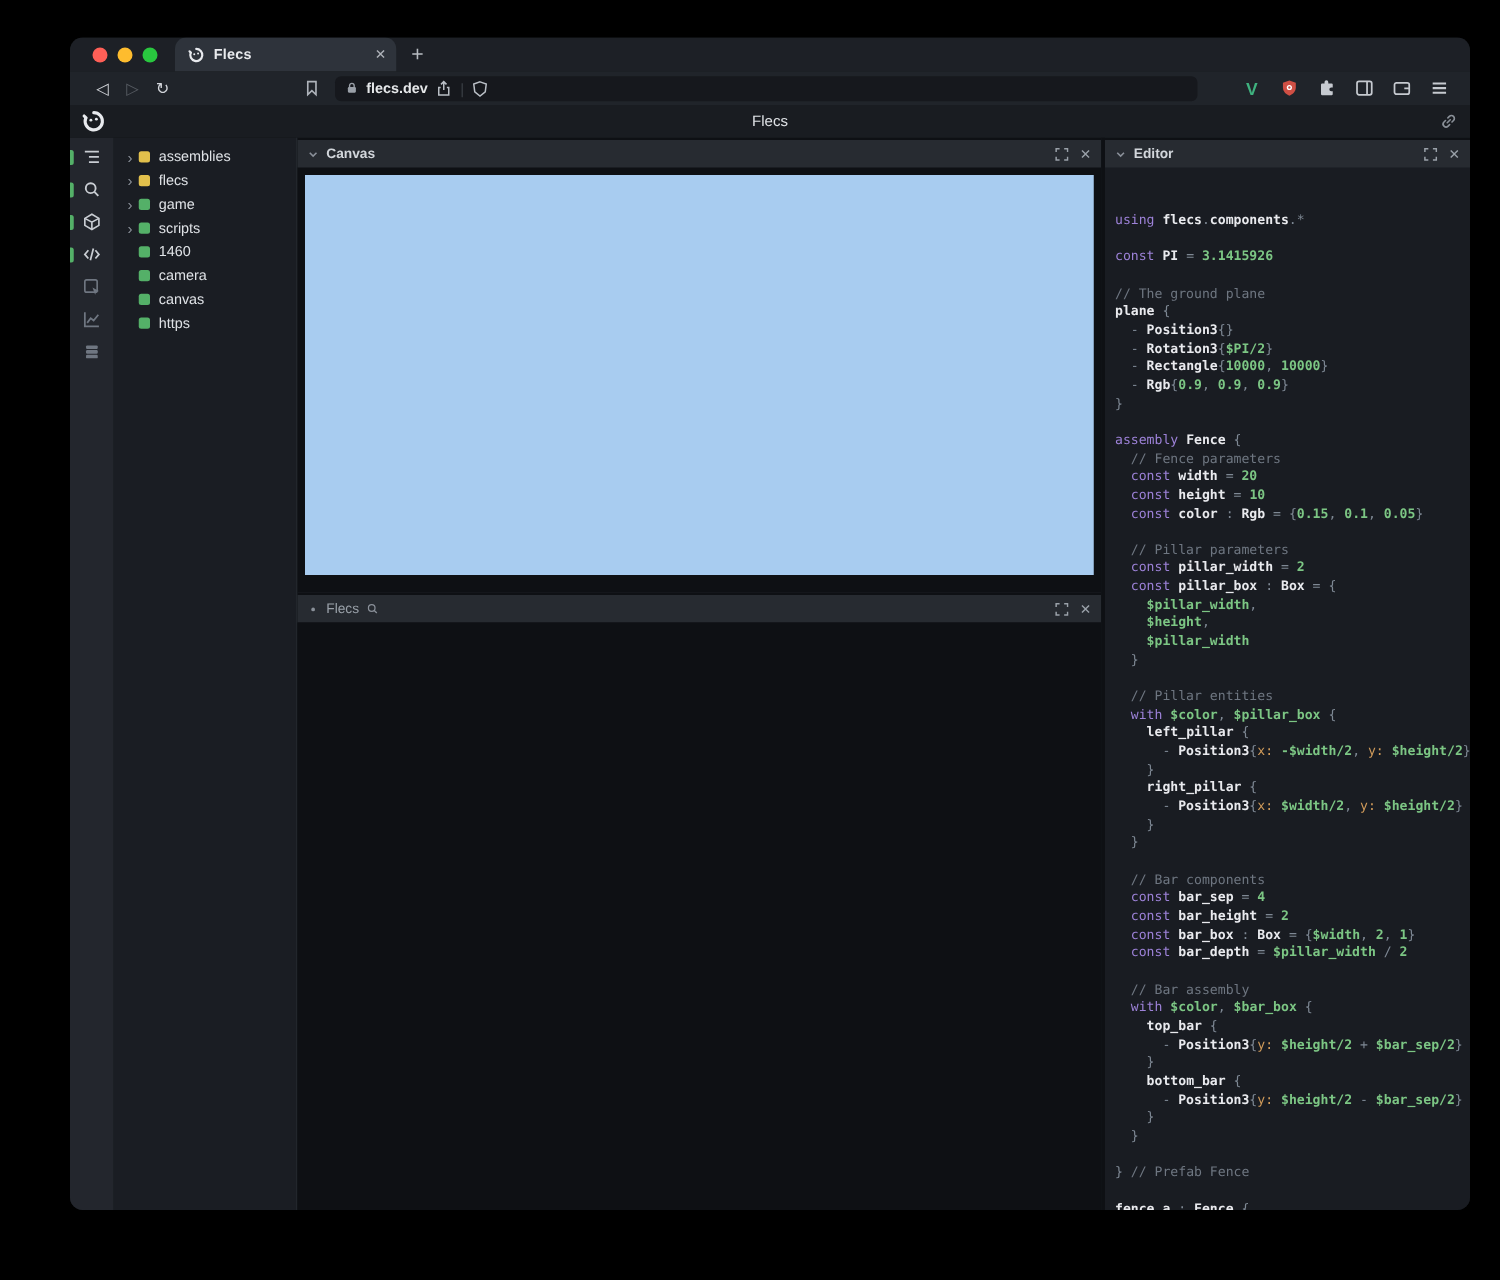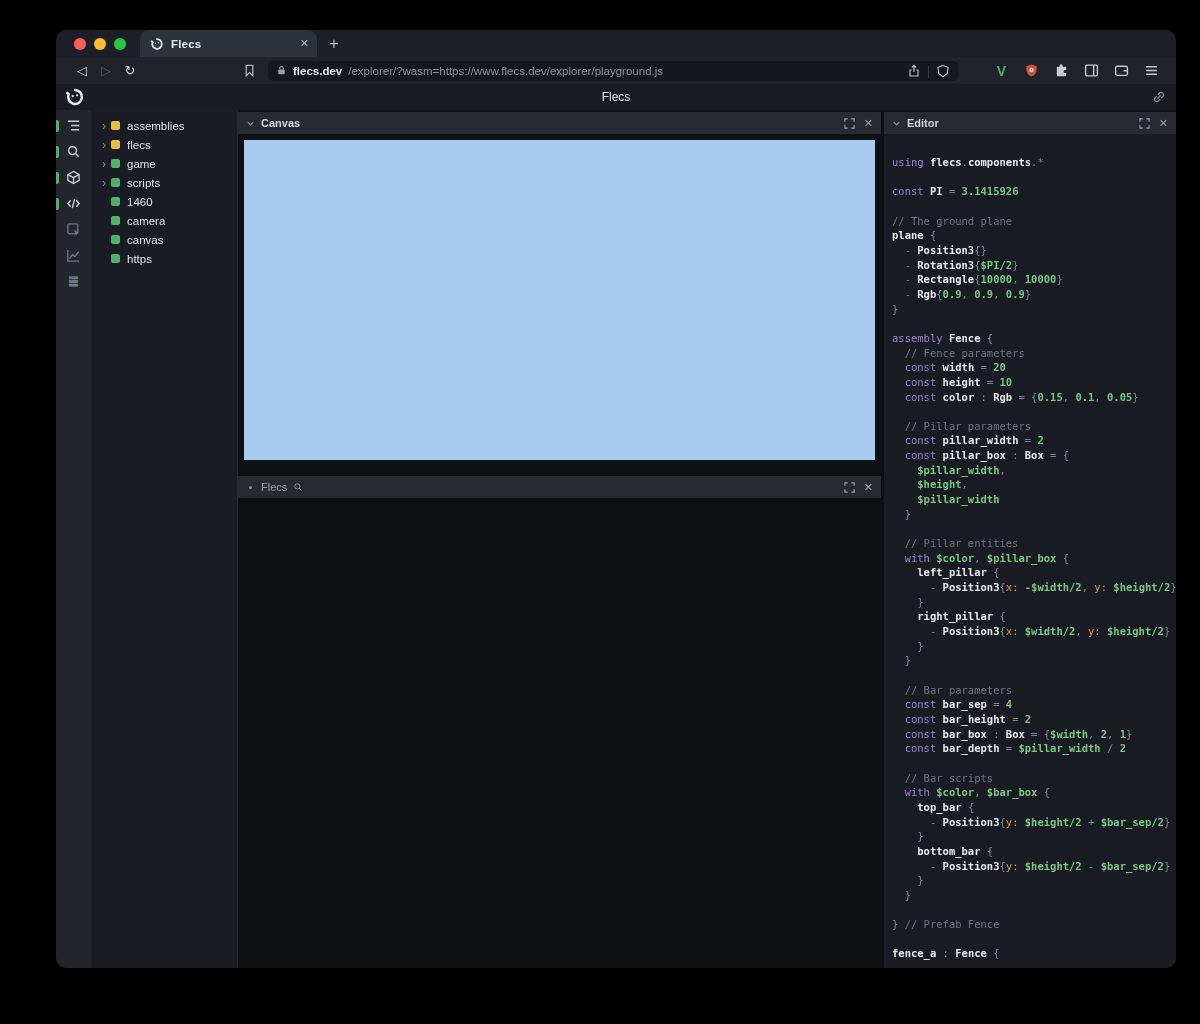--- a/index.html
+++ b/index.html
@@ -69,21 +69,21 @@
   .ph-right { margin-left:auto; display:flex; align-items:center; gap:9px; }
   .ph-ic { color:#9aa1a9; display:flex; } .ph-ic svg{ width:11px; height:11px; }
   .ph-x { color:#9aa1a9; font-size:11px; }
 
   .canvas-wrap { padding:6px 6px 0 6px; }
   .canvas3d { height:320px; background:#a8ccf0; }
   .spacer14 { height:14px; }
   .search-body { flex:1; background:#0e1014; }
 
   .editor-col { width:295px; background:#191c22; border-left:3px solid #0e1014; display:flex; flex-direction:column;gap:18px; }
-  .editor-code { flex:1; overflow:hidden; padding:4px 0 14px 8px; font-family:"DejaVu Sans Mono", monospace; font-size:10.5px; }
+  .editor-code { flex:1; overflow:hidden; padding:4px 0 14px 8px; font-family:"DejaVu Sans Mono", monospace; font-size:10.5px;margin-top:14px; }
   .cl { height:14.666px; white-space:pre; }
   .tk-k { color:#9d82d8; }
   .tk-i { color:#e9eaee; font-weight:bold; }
   .tk-n, .tk-v { color:#7cc684; font-weight:bold; }
   .tk-c { color:#6e7681; }
   .tk-p { color:#7e8894; }
   .tk-a { color:#cf9a5a; }
   .errbar { height:23px; background:#3a262b; border-left:3px solid #bf4a4e; display:flex; align-items:center; gap:7px; padding-left:7px; }
   .err-icon { color:#d9a3a7; display:flex; } .err-icon svg{ width:13px; height:13px; }
   .err-text { font-size:11px; color:#e3d9da; }
@@ -124,21 +124,20 @@
         </svg>
       </span>
     <div class="url-pill">
       <span class="lock-icon">
           <svg viewBox="0 0 12 12">
             <rect x="2.5" y="5" width="7" height="5" rx="1" fill="currentColor"></rect>
             <path d="M4 5V3.8a2 2 0 0 1 4 0V5" fill="none" stroke="currentColor" stroke-width="1.2"></path>
           </svg>
         </span>
       <span class="url-domain">flecs.dev</span>
-      <span class="url-path">/explorer/?wasm=https://www.flecs.dev/explorer/playground.js</span>
       <span class="pill-ic">
           <svg viewBox="0 0 14 14" fill="none" stroke="currentColor" stroke-width="1.2">
             <path d="M4.5 6H3v6h8V6H9.5M7 1.5V8M4.8 3.5 7 1.3l2.2 2.2"></path>
           </svg>
         </span>
       <span class="pill-sep">|</span>
       <span class="pill-ic">
           <svg viewBox="0 0 14 14" fill="none" stroke="currentColor" stroke-width="1.2">
             <path d="M7 1.5l5 1.8-.8 6.2L7 12.8 2.8 9.5 2 3.3z"></path>
           </svg>
@@ -373,27 +372,27 @@
           <div class="cl"><span class="tk-c">  // Pillar entities</span></div>
           <div class="cl"><span class="tk-p">  </span><span class="tk-k">with </span><span class="tk-v">$color</span><span class="tk-p">, </span><span class="tk-v">$pillar_box</span><span class="tk-p"> {</span></div>
           <div class="cl"><span class="tk-p">    </span><span class="tk-i">left_pillar</span><span class="tk-p"> {</span></div>
           <div class="cl"><span class="tk-p">      - </span><span class="tk-i">Position3</span><span class="tk-p">{</span><span class="tk-a">x:</span><span class="tk-p"> </span><span class="tk-v">-$width/2</span><span class="tk-p">, </span><span class="tk-a">y:</span><span class="tk-p"> </span><span class="tk-v">$height/2</span><span class="tk-p">}</span></div>
           <div class="cl"><span class="tk-p">    }</span></div>
           <div class="cl"><span class="tk-p">    </span><span class="tk-i">right_pillar</span><span class="tk-p"> {</span></div>
           <div class="cl"><span class="tk-p">      - </span><span class="tk-i">Position3</span><span class="tk-p">{</span><span class="tk-a">x:</span><span class="tk-p"> </span><span class="tk-v">$width/2</span><span class="tk-p">, </span><span class="tk-a">y:</span><span class="tk-p"> </span><span class="tk-v">$height/2</span><span class="tk-p">}</span></div>
           <div class="cl"><span class="tk-p">    }</span></div>
           <div class="cl"><span class="tk-p">  }</span></div>
           <div class="cl">&nbsp;</div>
-          <div class="cl"><span class="tk-c">  // Bar parameters</span></div>
+          <div class="cl"><span class="tk-c">  // Bar components</span></div>
           <div class="cl"><span class="tk-p">  </span><span class="tk-k">const </span><span class="tk-i">bar_sep</span><span class="tk-p"> = </span><span class="tk-n">4</span></div>
           <div class="cl"><span class="tk-p">  </span><span class="tk-k">const </span><span class="tk-i">bar_height</span><span class="tk-p"> = </span><span class="tk-n">2</span></div>
           <div class="cl"><span class="tk-p">  </span><span class="tk-k">const </span><span class="tk-i">bar_box</span><span class="tk-p"> : </span><span class="tk-i">Box</span><span class="tk-p"> = {</span><span class="tk-v">$width</span><span class="tk-p">, </span><span class="tk-n">2</span><span class="tk-p">, </span><span class="tk-n">1</span><span class="tk-p">}</span></div>
           <div class="cl"><span class="tk-p">  </span><span class="tk-k">const </span><span class="tk-i">bar_depth</span><span class="tk-p"> = </span><span class="tk-v">$pillar_width</span><span class="tk-p"> / </span><span class="tk-n">2</span></div>
           <div class="cl">&nbsp;</div>
-          <div class="cl"><span class="tk-c">  // Bar scripts</span></div>
+          <div class="cl"><span class="tk-c">  // Bar assembly</span></div>
           <div class="cl"><span class="tk-p">  </span><span class="tk-k">with </span><span class="tk-v">$color</span><span class="tk-p">, </span><span class="tk-v">$bar_box</span><span class="tk-p"> {</span></div>
           <div class="cl"><span class="tk-p">    </span><span class="tk-i">top_bar</span><span class="tk-p"> {</span></div>
           <div class="cl"><span class="tk-p">      - </span><span class="tk-i">Position3</span><span class="tk-p">{</span><span class="tk-a">y:</span><span class="tk-p"> </span><span class="tk-v">$height/2</span><span class="tk-p"> + </span><span class="tk-v">$bar_sep/2</span><span class="tk-p">}</span></div>
           <div class="cl"><span class="tk-p">    }</span></div>
           <div class="cl"><span class="tk-p">    </span><span class="tk-i">bottom_bar</span><span class="tk-p"> {</span></div>
           <div class="cl"><span class="tk-p">      - </span><span class="tk-i">Position3</span><span class="tk-p">{</span><span class="tk-a">y:</span><span class="tk-p"> </span><span class="tk-v">$height/2</span><span class="tk-p"> - </span><span class="tk-v">$bar_sep/2</span><span class="tk-p">}</span></div>
           <div class="cl"><span class="tk-p">    }</span></div>
           <div class="cl"><span class="tk-p">  }</span></div>
           <div class="cl">&nbsp;</div>
           <div class="cl"><span class="tk-p">} </span><span class="tk-c">// Prefab Fence</span></div>

